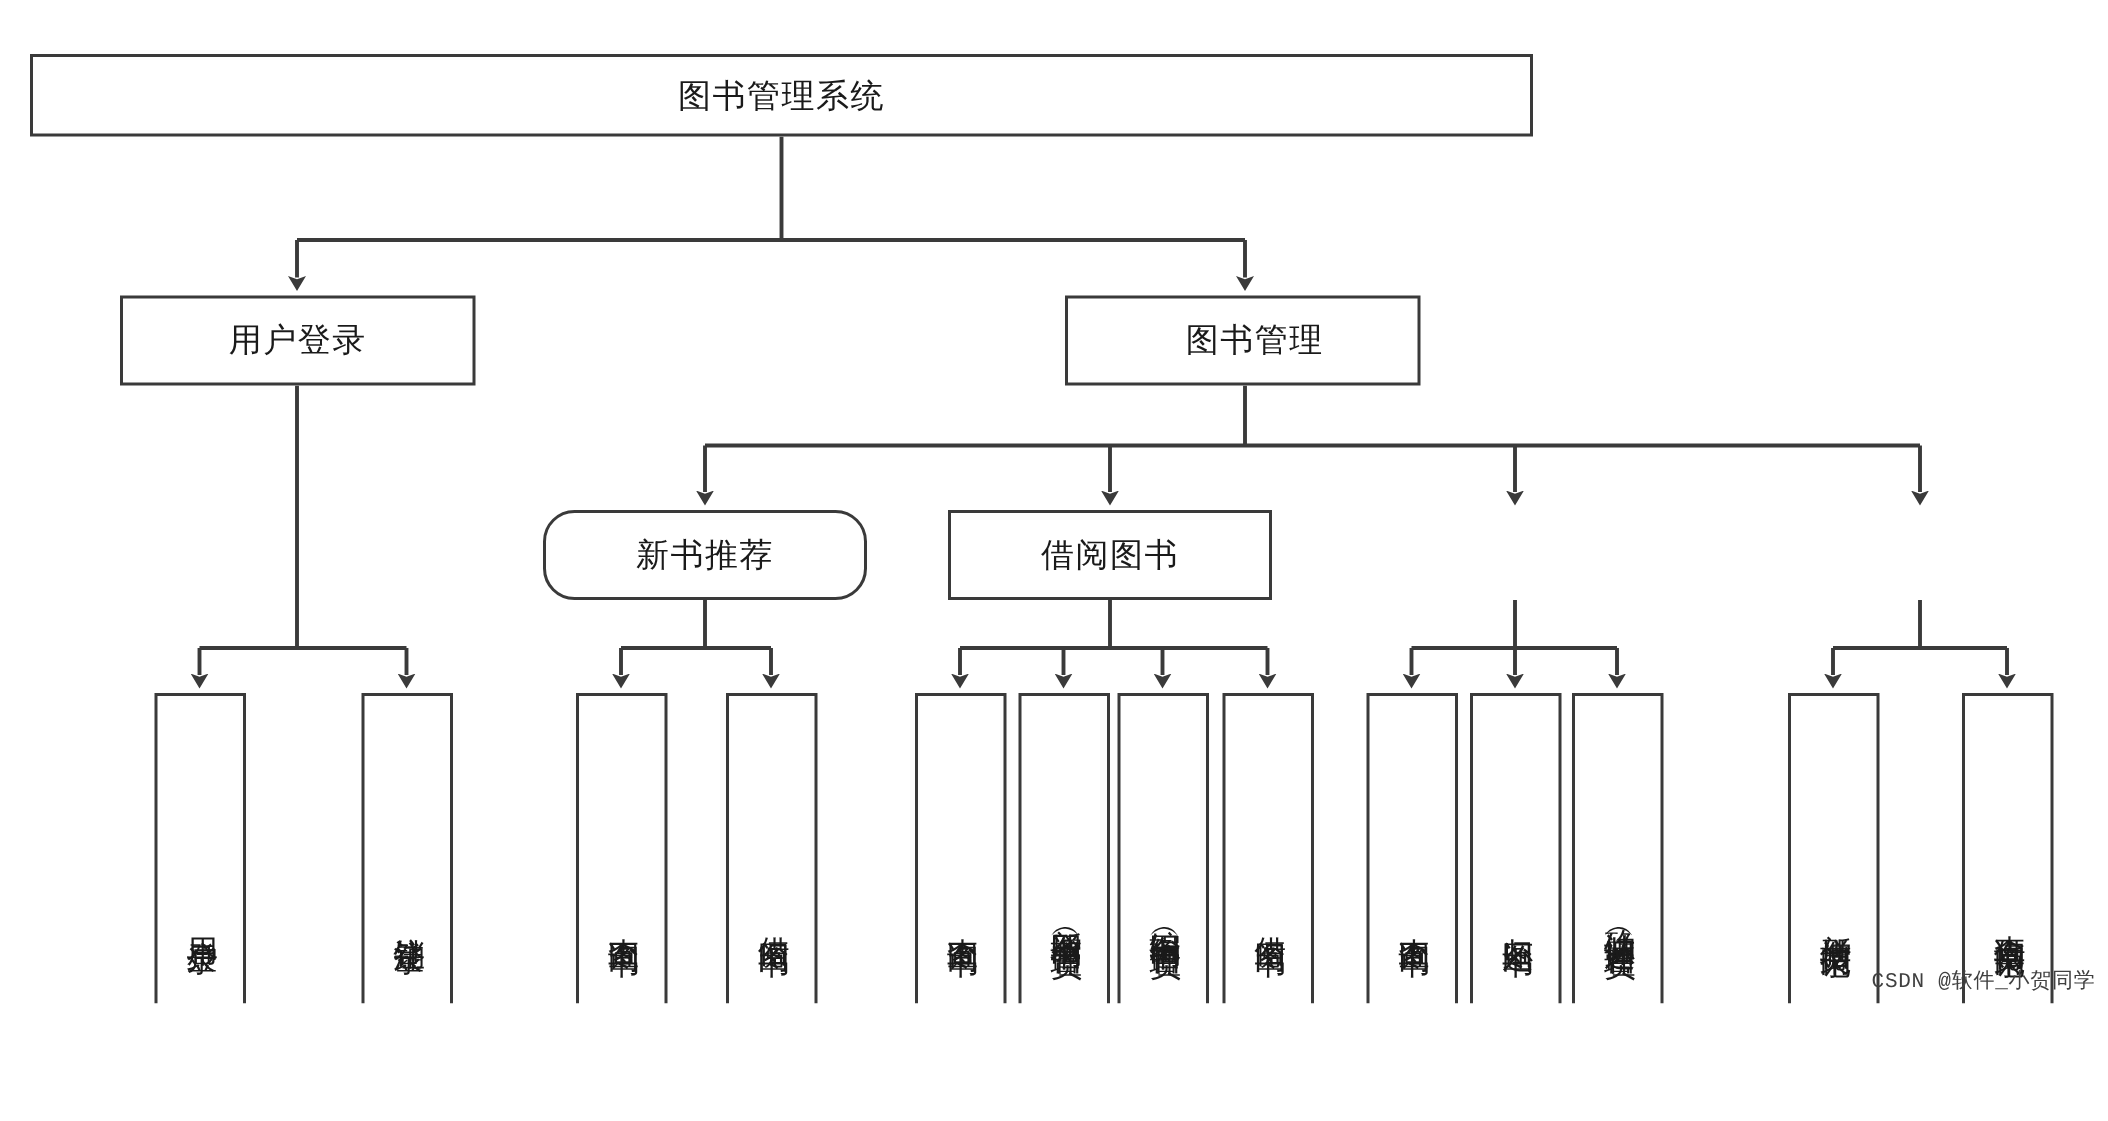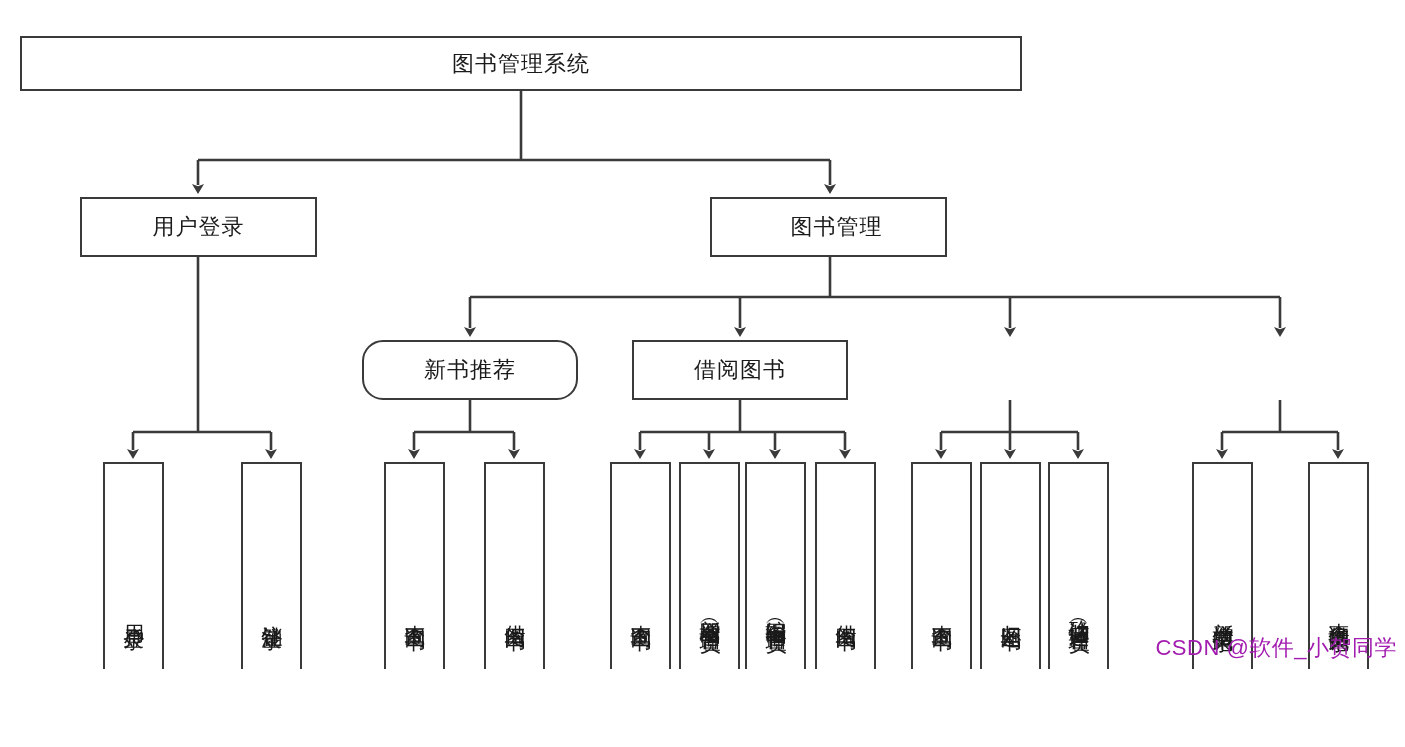--- a/index.html
+++ b/index.html
@@ -52,24 +52,25 @@
   }
   .node.leaf .vtext {
     writing-mode: vertical-rl;
     text-orientation: upright;
     display: block;
   }
   .watermark {
     position: absolute;
     right: 8px;
     bottom: 6px;
-    font-size: 22px;
-    color: #a21caf;
+    font-size: 14px;
+    color: #404040;
     letter-spacing: 0.5px;
     white-space: nowrap;
+    font-family: Liberation Mono, monospace;
   }
 </style>
 </head>
 <body>
 
 <div id="canvas">
 
   <svg id="wires" viewBox="0 0 1405 747" width="1405" height="747">
     <defs>
       <marker id="arrow" markerWidth="10" markerHeight="12" refX="1" refY="6" orient="auto" markerUnits="userSpaceOnUse">

